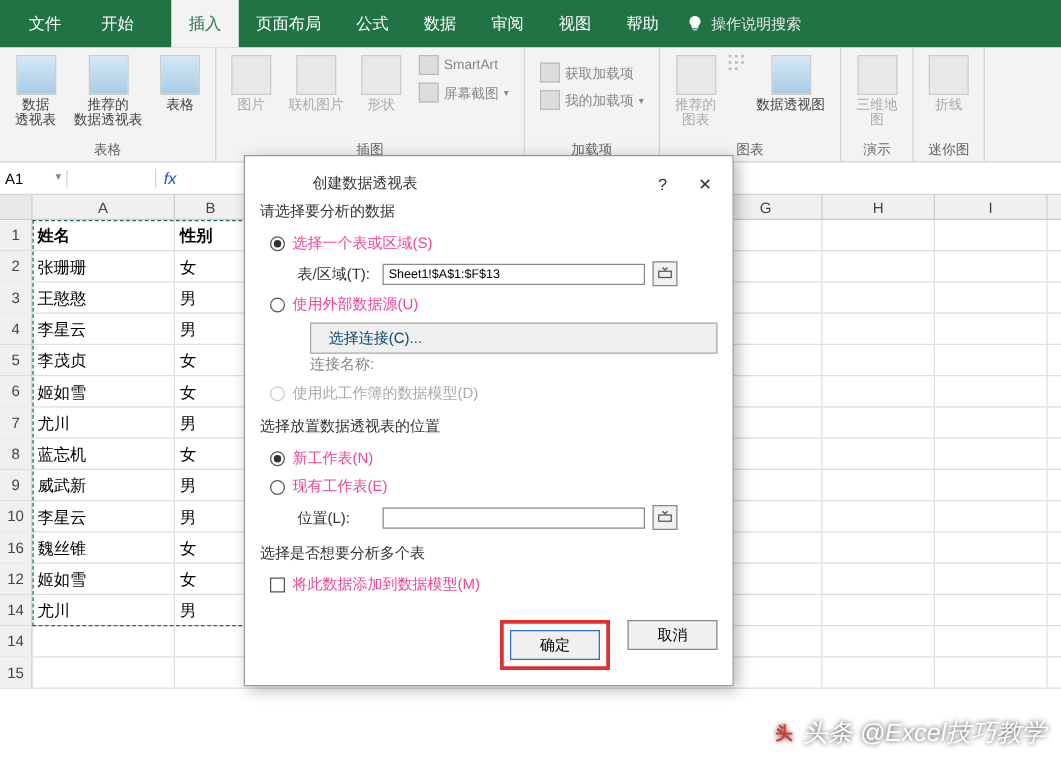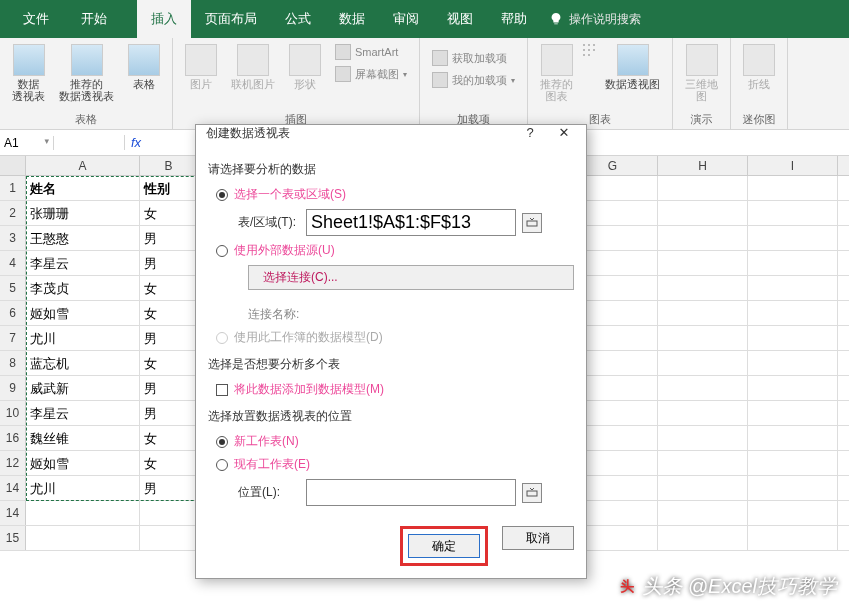--- a/index.html
+++ b/index.html
@@ -39,39 +39,39 @@
 
     .sheet { position: relative; }
     .row { display: flex; height: 25px; border-bottom: 1px solid #ddd; }
     .row-h { width: 26px; background: #f0f0f0; border-right: 1px solid #ccc; text-align: center; line-height: 25px; color: #444; font-size: 12px; }
     .cell { border-right: 1px solid #ddd; padding: 0 4px; line-height: 25px; font-size: 13px; overflow: hidden; white-space: nowrap; }
     .row.header .cell { font-weight: bold; }
     
     .marching { position: absolute; border: 1.5px dashed #217346; pointer-events: none; }
 
     .dialog { position: absolute; left: 195px; top: 124px; width: 392px; background: #fff; border: 1px solid #999; box-shadow: 3px 3px 12px rgba(0,0,0,0.3); font-size: 12px; }
-    .dlg-title { height: 30px; display: flex; align-items: flex-start; justify-content: space-between; padding: 0 8px 0 10px; }
+    .dlg-title { height: 30px; display: flex; align-items: flex-end; justify-content: space-between; padding: 0 8px 0 10px; margin-left: 44px; }
     .dlg-title .ttl { font-size: 12px; color: #333; }
     .dlg-title .ctrls { display: flex; gap: 6px; }
     .dlg-title .ctrls span { width: 28px; text-align: center; cursor: pointer; font-size: 13px; color: #333; }
     .dlg-body { padding: 6px 12px 12px; }
     .section { margin-bottom: 10px; }
     .sec-lbl { margin-bottom: 8px; color: #333; }
     .radio-row { display: flex; align-items: center; gap: 6px; margin: 6px 0 6px 8px; color: #ec4899; }
     .radio-row.disabled { color: #aaa; }
     .radio { width: 12px; height: 12px; border: 1px solid #555; border-radius: 50%; display: inline-flex; align-items: center; justify-content: center; }
     .radio.checked::after { content: ''; width: 6px; height: 6px; background: #333; border-radius: 50%; }
     .radio.disabled { border-color: #ccc; }
     .checkbox { width: 12px; height: 12px; border: 1px solid #555; display: inline-block; }
     .field-row { display: flex; align-items: center; gap: 6px; margin: 6px 0 6px 30px; }
     .field-lbl { min-width: 62px; text-align: left; color: #333; }
-    .field-input { border: 1px solid #888; padding: 2px 4px; font-size: 18px; background: #fff; }
+    .field-input { border: 1px solid #888; padding: 2px 4px; font-size: 10px; background: #fff; }
     .ref-btn { width: 20px; height: 20px; border: 1px solid #888; background: #f0f0f0; display: flex; align-items: center; justify-content: center; cursor: pointer; }
-    .sel-btn { padding: 3px 14px; border: 1px solid #aaa; background: #f0f0f0; color: #be185d; margin-left: 40px; }
-    .conn-lbl { margin-left: 40px; color: #888; margin-top: 16px; }
+    .sel-btn { padding: 3px 14px; border: 1px solid #aaa; background: #f0f0f0; color: #0c4a6e; margin-left: 40px; }
+    .conn-lbl { margin-left: 40px; color: #888; margin-top: 0; }
     .dlg-buttons { display: flex; justify-content: flex-end; gap: 14px; padding-top: 10px; }
     .dlg-btn { width: 72px; height: 24px; border: 1px solid #888; background: #f0f0f0; cursor: pointer; text-align: center; line-height: 22px; }
     .ok-highlight { border: 3px solid #e03030; padding: 5px; display: inline-block; }
     
     .watermark { position: absolute; right: 12px; bottom: 6px; color: #fff; font-size: 20px; text-shadow: 0 0 4px rgba(0,0,0,0.8); font-style: italic; display: flex; align-items: center; gap: 4px; }
     .watermark .wm-icon { width: 22px; height: 22px; background: #fff; color: #e03030; border-radius: 3px; display: flex; align-items: center; justify-content: center; font-style: normal; font-size: 14px; font-weight: bold;}
 
     .ph-icon { width: 32px; height: 32px; background: #e8e8e8; border: 1px solid #ccc; }
     .ph-icon.c1 { background: linear-gradient(#d5e8f5,#a8cce5); }
     .si.ph { background: #ddd; border: 1px solid #bbb; }
@@ -462,47 +462,47 @@
         <span>使用外部数据源(U)</span>
       </div>
       <div class="sel-btn">选择连接(C)...</div>
       <div class="conn-lbl">连接名称:</div>
       <div class="radio-row disabled">
         <span class="radio disabled"></span>
         <span>使用此工作簿的数据模型(D)</span>
       </div>
     </div>
     <div class="section">
-      <div class="sec-lbl">选择是否想要分析多个表</div>
-      <div class="radio-row">
-        <span class="checkbox"></span>
-        <span>将此数据添加到数据模型(M)</span>
-      </div>
-    </div>
-    <div class="section">
       <div class="sec-lbl">选择放置数据透视表的位置</div>
       <div class="radio-row">
         <span class="radio checked"></span>
         <span>新工作表(N)</span>
       </div>
       <div class="radio-row">
         <span class="radio"></span>
         <span>现有工作表(E)</span>
       </div>
       <div class="field-row">
         <span class="field-lbl">位置(L):</span>
         <input class="field-input" style="width: 210px;">
         <div class="ref-btn">
             <svg width="12" height="12">
               <rect x="1" y="4" width="10" height="5" fill="none" stroke="#555"></rect>
               <path d="M4 1L6 3L8 1" stroke="#555" fill="none"></path>
             </svg>
           </div>
       </div>
     </div>
+    <div class="section">
+      <div class="sec-lbl">选择是否想要分析多个表</div>
+      <div class="radio-row">
+        <span class="checkbox"></span>
+        <span>将此数据添加到数据模型(M)</span>
+      </div>
+    </div>
     <div class="dlg-buttons">
       <span class="ok-highlight">
         <div class="dlg-btn" style="border-color:#2a6fc9">确定</div>
       </span>
       <div class="dlg-btn">取消</div>
     </div>
   </div>
 </div>
 
 <div class="watermark">

